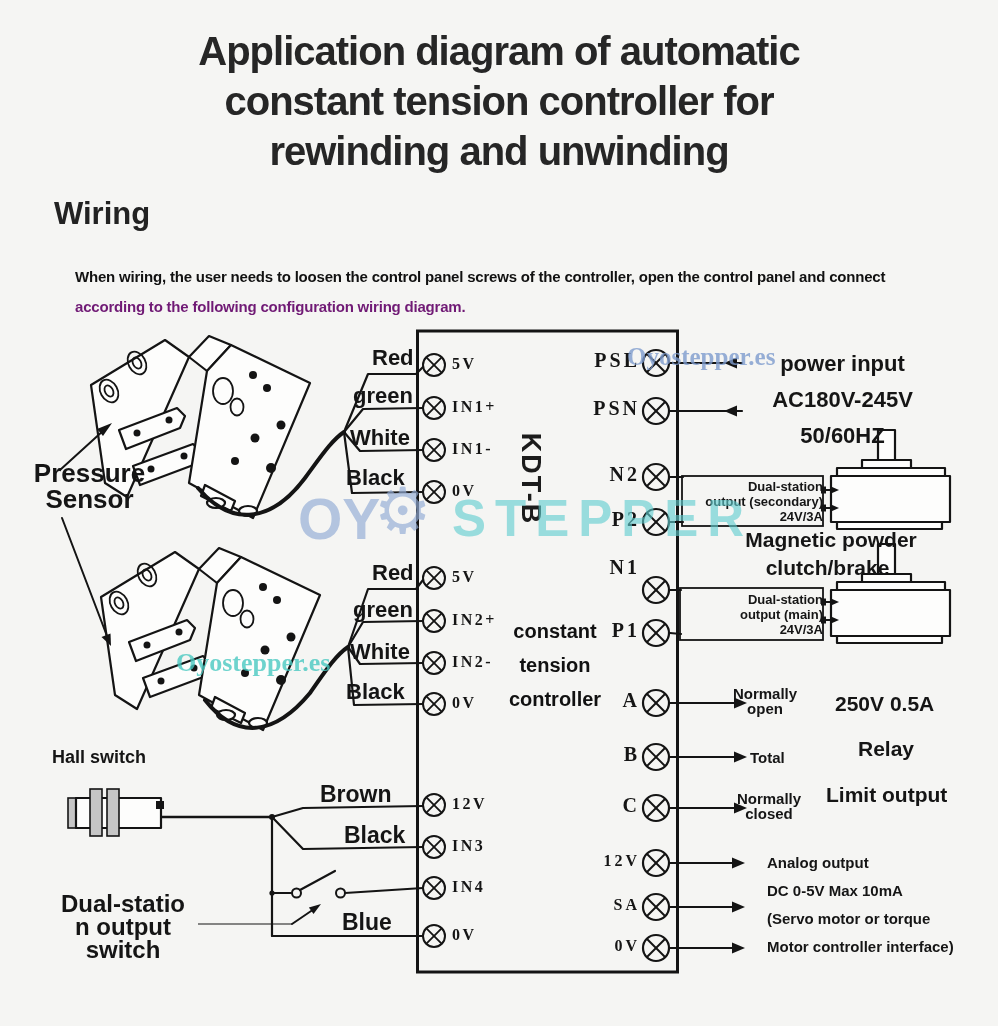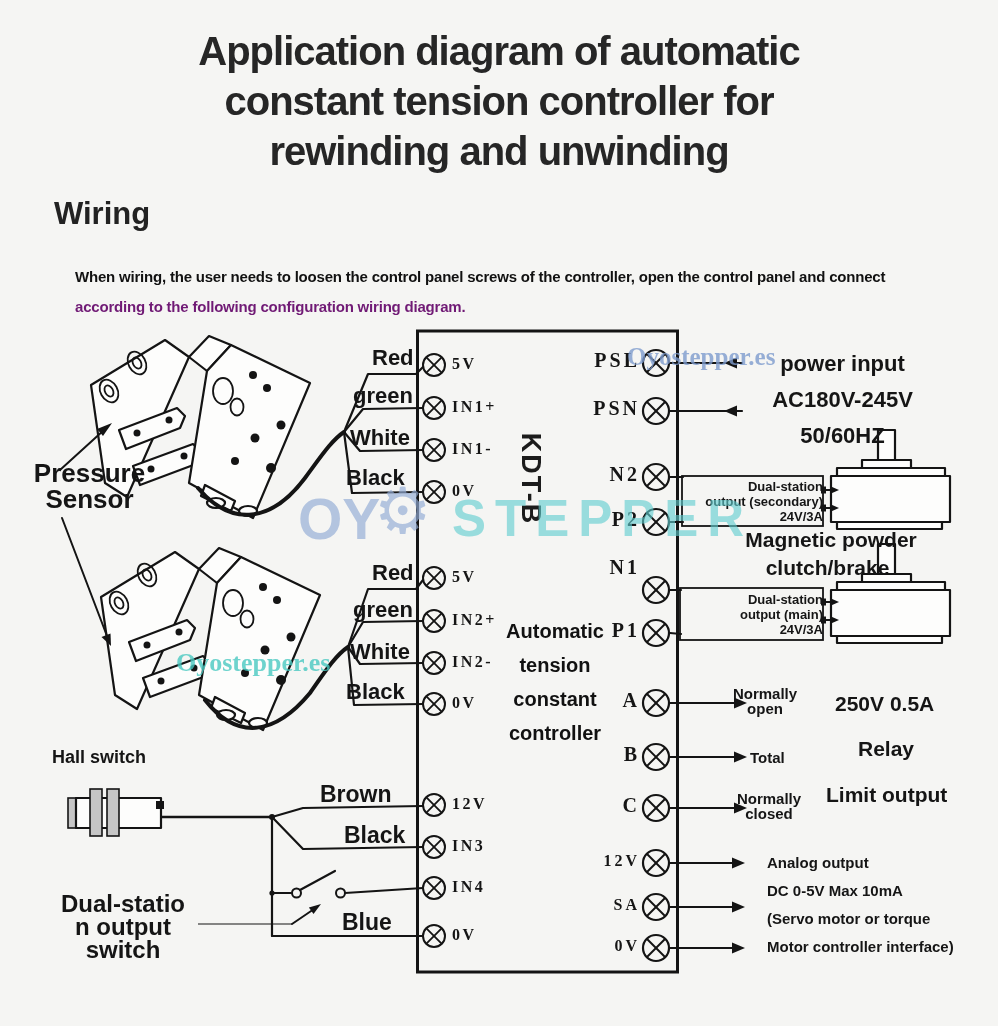--- a/index.html
+++ b/index.html
@@ -219,23 +219,22 @@
     <div>Application diagram of automatic</div>
     <div>constant tension controller for</div>
     <div>rewinding and unwinding</div>
   </div>
   <div class="abs b" style="left:54px;top:196px;font-size:31px;color:#222">Wiring</div>
   <div class="abs b nw" style="left:75px;top:268px;font-size:15px;letter-spacing:-0.2px;color:#111">When wiring, the user needs to loosen the control panel screws of the controller, open the control panel and connect</div>
   <div class="abs b nw" style="left:75px;top:298px;font-size:15px;letter-spacing:-0.2px;color:#701a75">according to the following configuration wiring diagram.</div>
 
   <div class="abs ctr b" style="left:481px;top:464px;width:100px;height:30px;font-size:27px;letter-spacing:2px;transform:rotate(90deg);color:#1b1b1b">KDT-B</div>
   <div class="abs ctr b" style="left:455px;top:614px;width:200px;font-size:20px;line-height:34px;color:#111">
-    <div>Automatic</div>
+    <div>constant</div>
     <div>tension</div>
-    <div>constant</div>
     <div>controller</div>
   </div>
 
   <div class="abs term" style="left:452px;top:355px">5V</div>
   <div class="abs term" style="left:452px;top:398px">IN1+</div>
   <div class="abs term" style="left:452px;top:440px">IN1-</div>
   <div class="abs term" style="left:452px;top:482px">0V</div>
   <div class="abs term" style="left:452px;top:568px">5V</div>
   <div class="abs term" style="left:452px;top:611px">IN2+</div>
   <div class="abs term" style="left:452px;top:653px">IN2-</div>

